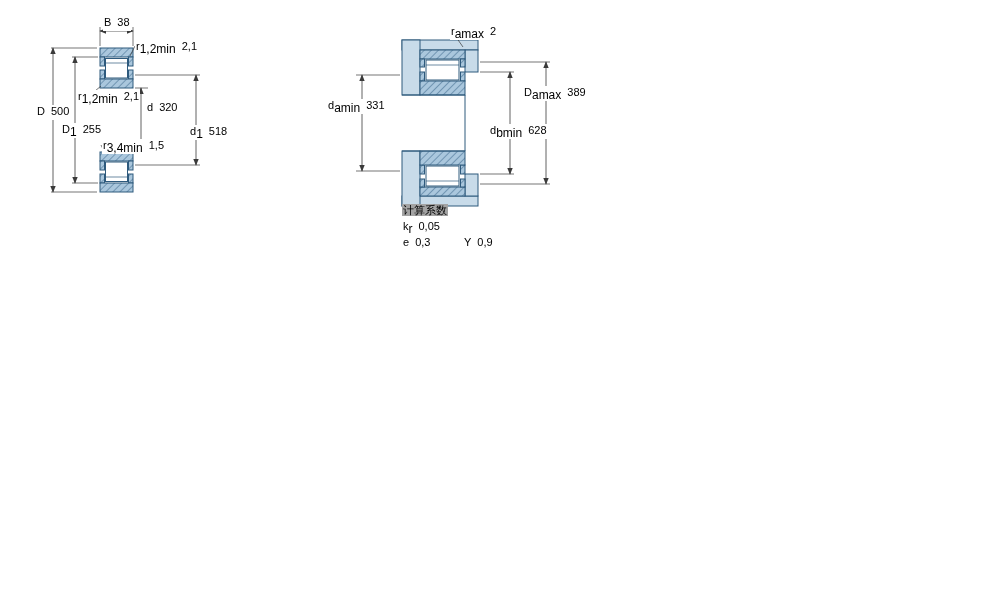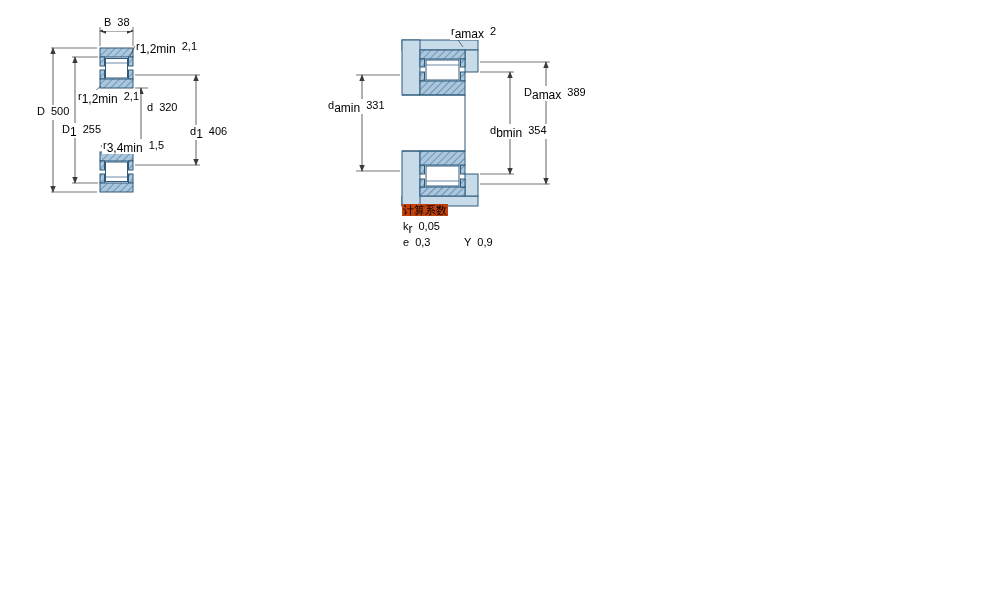--- a/index.html
+++ b/index.html
@@ -3,21 +3,21 @@
 <meta charset="utf-8">
 <style>
   html,body{margin:0;padding:0;background:#fff;}
   #page{position:relative;width:1000px;height:600px;background:#fff;overflow:hidden;
         font-family:"Liberation Sans", sans-serif;color:#000;}
   #drawing{position:absolute;left:0;top:0;}
   .dim{position:absolute;font-size:11px;line-height:12px;white-space:nowrap;
        background:#fff;padding:0 1px;color:#000;}
   .dim sub{font-size:12px;}
   .dim .v{margin-left:6px;}
-  .calc-title{background:#c2410c;}
+  .calc-title{background:#a3a3a3;}
   
   .hatched{fill:url(#hatch);stroke:var(--outline,#2e5a7d);stroke-width:1;}
   .support{fill:var(--support-fill,#c8dbe9);stroke:var(--outline,#2e5a7d);stroke-width:1;}
   .roller{fill:#fff;stroke:var(--outline,#2e5a7d);stroke-width:1;}
   .cage{stroke:var(--outline,#2e5a7d);stroke-width:.7;fill:none;}
   .partline{stroke:var(--outline,#2e5a7d);stroke-width:1;fill:none;}
   .dimline{stroke:var(--dimension-line,#3a3a3a);stroke-width:.8;fill:none;}
   .extline{stroke:var(--dimension-line,#3a3a3a);stroke-width:.7;fill:none;}
   .leader{stroke:var(--dimension-line,#3a3a3a);stroke-width:.7;fill:none;}
 </style>
@@ -147,31 +147,31 @@
   <span class="dim" style="left:135px;top:40px"><span>r</span><sub>1,2min</sub><span class="v">2,1</span></span>
 
   <span class="dim" style="left:36px;top:105px"><span>D</span><sub></sub><span class="v">500</span></span>
 
   <span class="dim" style="left:77px;top:90px"><span>r</span><sub>1,2min</sub><span class="v">2,1</span></span>
 
   <span class="dim" style="left:61px;top:123px"><span>D</span><sub>1</sub><span class="v">255</span></span>
 
   <span class="dim" style="left:146px;top:101px"><span>d</span><sub></sub><span class="v">320</span></span>
 
-  <span class="dim" style="left:189px;top:125px"><span>d</span><sub>1</sub><span class="v">406</span></span>
+  <span class="dim" style="left:189px;top:125px"><span>d</span><sub>1</sub><span class="v">518</span></span>
 
   <span class="dim" style="left:102px;top:139px"><span>r</span><sub>3,4min</sub><span class="v">1,5</span></span>
 
   <span class="dim" style="left:450px;top:25px"><span>r</span><sub>amax</sub><span class="v">2</span></span>
 
   <span class="dim" style="left:327px;top:99px"><span>d</span><sub>amin</sub><span class="v">331</span></span>
 
   <span class="dim" style="left:523px;top:86px"><span>D</span><sub>amax</sub><span class="v">389</span></span>
 
-  <span class="dim" style="left:489px;top:124px"><span>d</span><sub>bmin</sub><span class="v">354</span></span>
+  <span class="dim" style="left:489px;top:124px"><span>d</span><sub>bmin</sub><span class="v">628</span></span>
 
   <span class="dim calc-title" style="left:402px;top:204px"><span>计算系数</span></span>
 
   <span class="dim" style="left:402px;top:220px"><span>k</span><sub>r</sub><span class="v">0,05</span></span>
 
   <span class="dim" style="left:402px;top:236px"><span>e</span><sub></sub><span class="v">0,3</span></span>
 
   <span class="dim" style="left:463px;top:236px"><span>Y</span><sub></sub><span class="v">0,9</span></span>
 
 </div>

